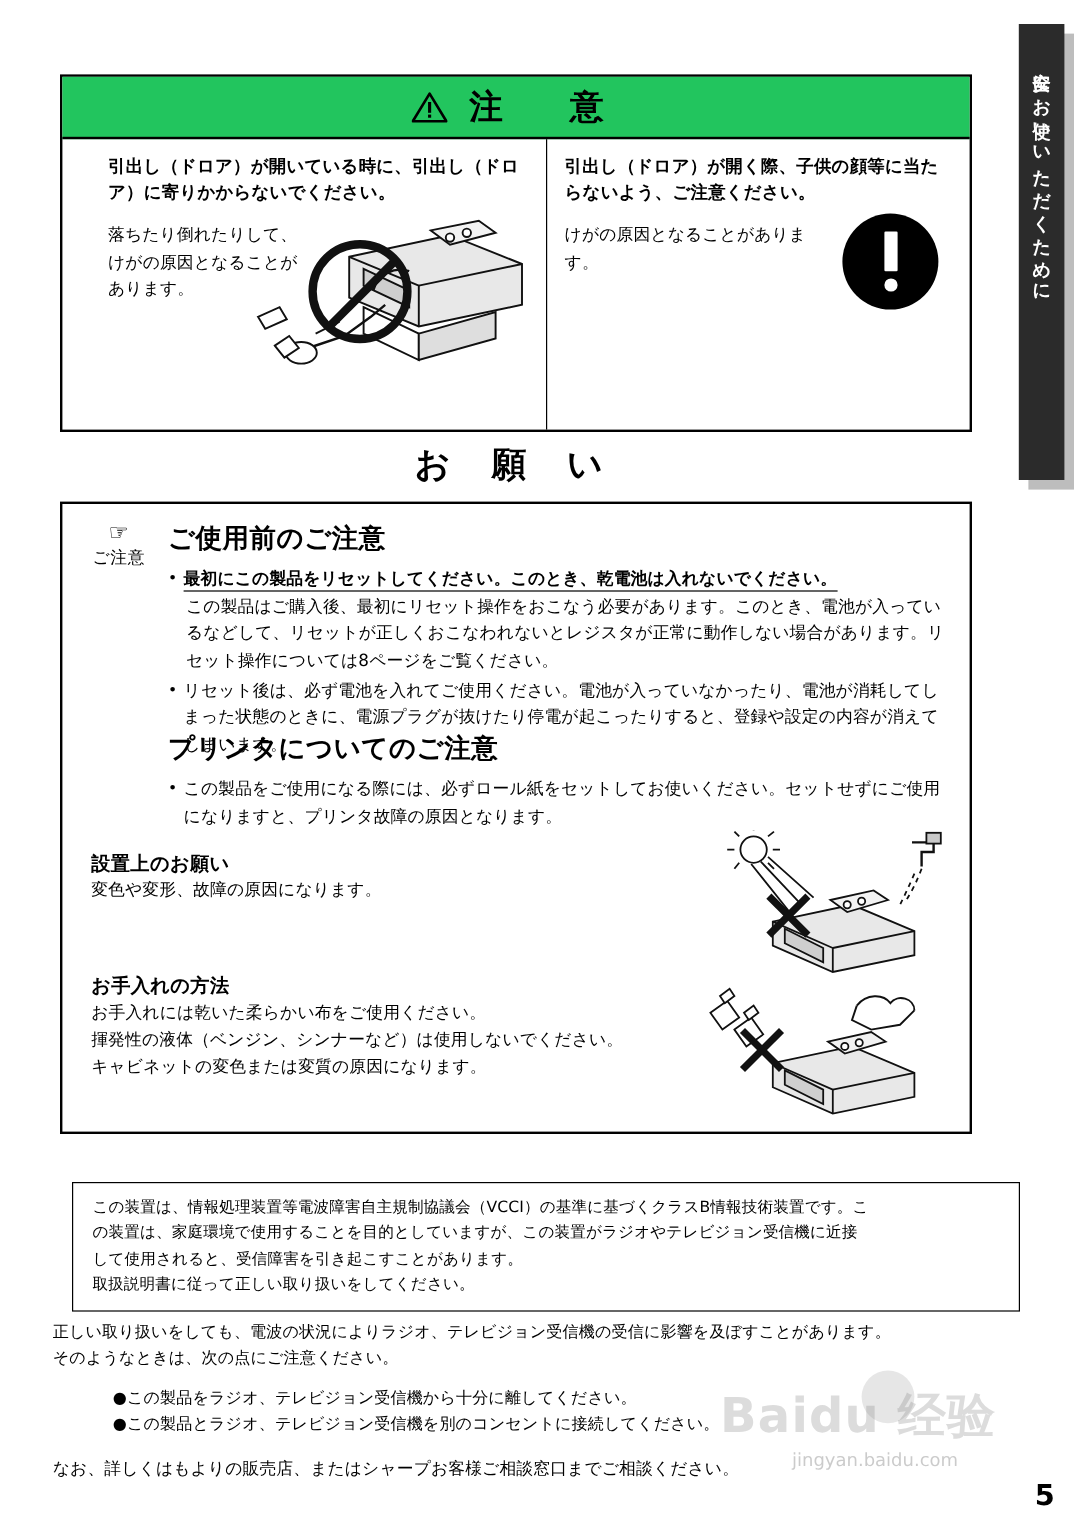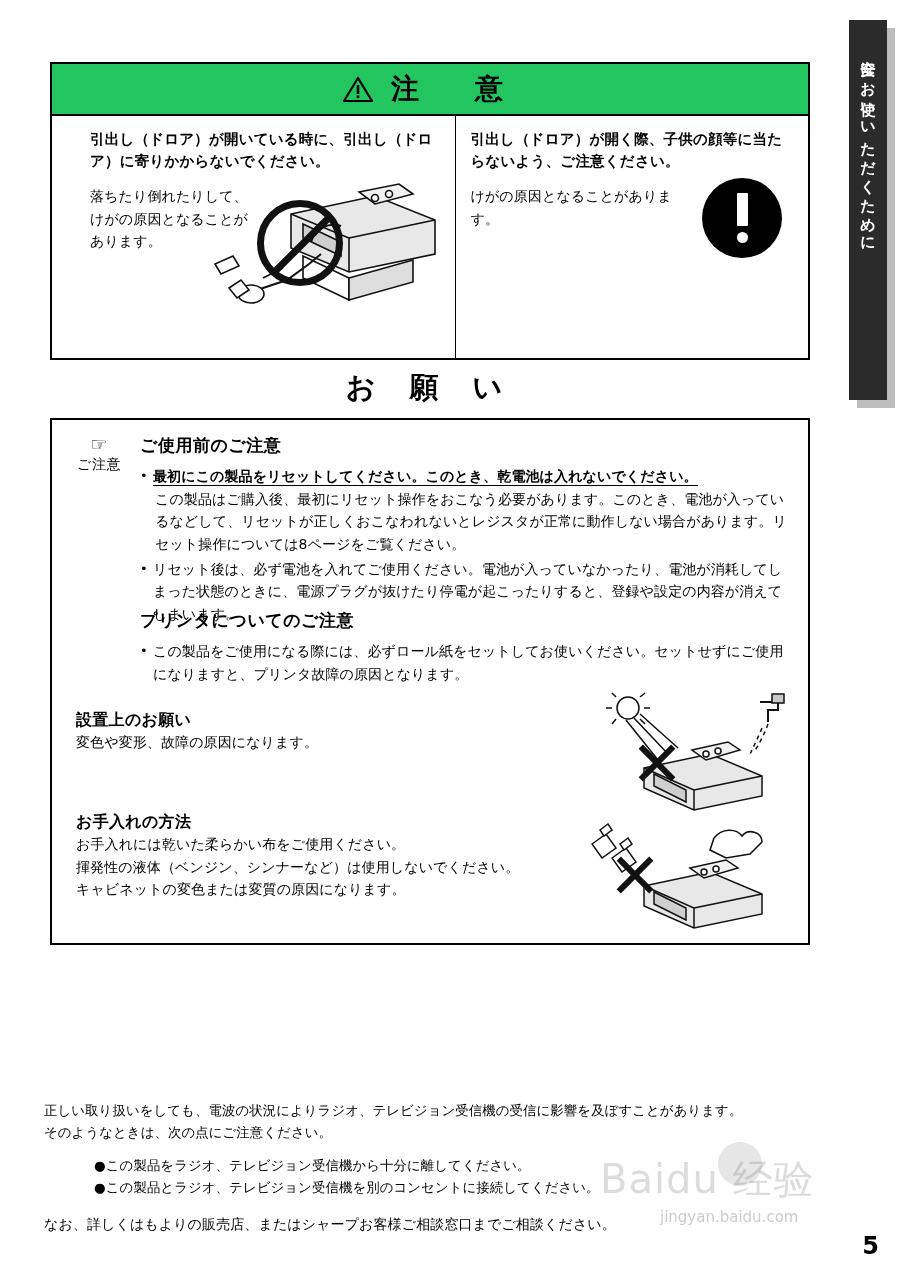--- a/index.html
+++ b/index.html
@@ -195,21 +195,21 @@
     font-size: 19px;
     line-height: 20px;
   }
   .note-icon .cap {
     font-size: 14px;
     font-weight: normal;
     margin-top: 2px;
     letter-spacing: 0.5px;
   }
   .sec-h-lg {
-    font-size: 17px;
+    font-size: 22px;
     font-weight: bold;
     letter-spacing: 0.5px;
   }
   .sec-h-md {
     font-size: 16px;
     font-weight: bold;
     letter-spacing: 0.3px;
   }
   .p {
     font-size: 14px;
@@ -319,21 +319,21 @@
     font-size: 24px;
     font-weight: bold;
   }
 
   
   .watermark {
     position: absolute;
     left: 600px;
     top: 1152px;
     font-size: 40px;
-    font-weight: normal;
+    font-weight: bold;
     color: rgba(140,140,140,0.30);
     letter-spacing: 1px;
     pointer-events: none;
   }
   .watermark2 {
     position: absolute;
     left: 660px;
     top: 1208px;
     font-size: 15px;
     color: rgba(140,140,140,0.45);
@@ -509,20 +509,26 @@
           <circle cx="122" cy="62" r="3" fill="#fff"></circle>
           <circle cx="134" cy="59" r="3" fill="#fff"></circle>
           <path d="M72 82 L104 98 L104 110 L72 94 Z" fill="#cfcfcf"></path>
         </g>
       </svg>
       <div class="xmark" style="left:30px; top:42px;"></div>
     </div>
 
   </div>
 
+  <div class="vcci-box">
+    <div class="p">この装置は、情報処理装置等電波障害自主規制協議会（VCCI）の基準に基づくクラスB情報技術装置です。こ</div>
+    <div class="p">の装置は、家庭環境で使用することを目的としていますが、この装置がラジオやテレビジョン受信機に近接</div>
+    <div class="p">して使用されると、受信障害を引き起こすことがあります。</div>
+    <div class="p">取扱説明書に従って正しい取り扱いをしてください。</div>
+  </div>
 
   <div class="after-vcci">
     <div class="p">正しい取り扱いをしても、電波の状況によりラジオ、テレビジョン受信機の受信に影響を及ぼすことがあります。</div>
     <div class="p">そのようなときは、次の点にご注意ください。</div>
     <div class="dot-list">
       <div class="p">●この製品をラジオ、テレビジョン受信機から十分に離してください。</div>
       <div class="p">●この製品とラジオ、テレビジョン受信機を別のコンセントに接続してください。</div>
     </div>
   </div>
 

